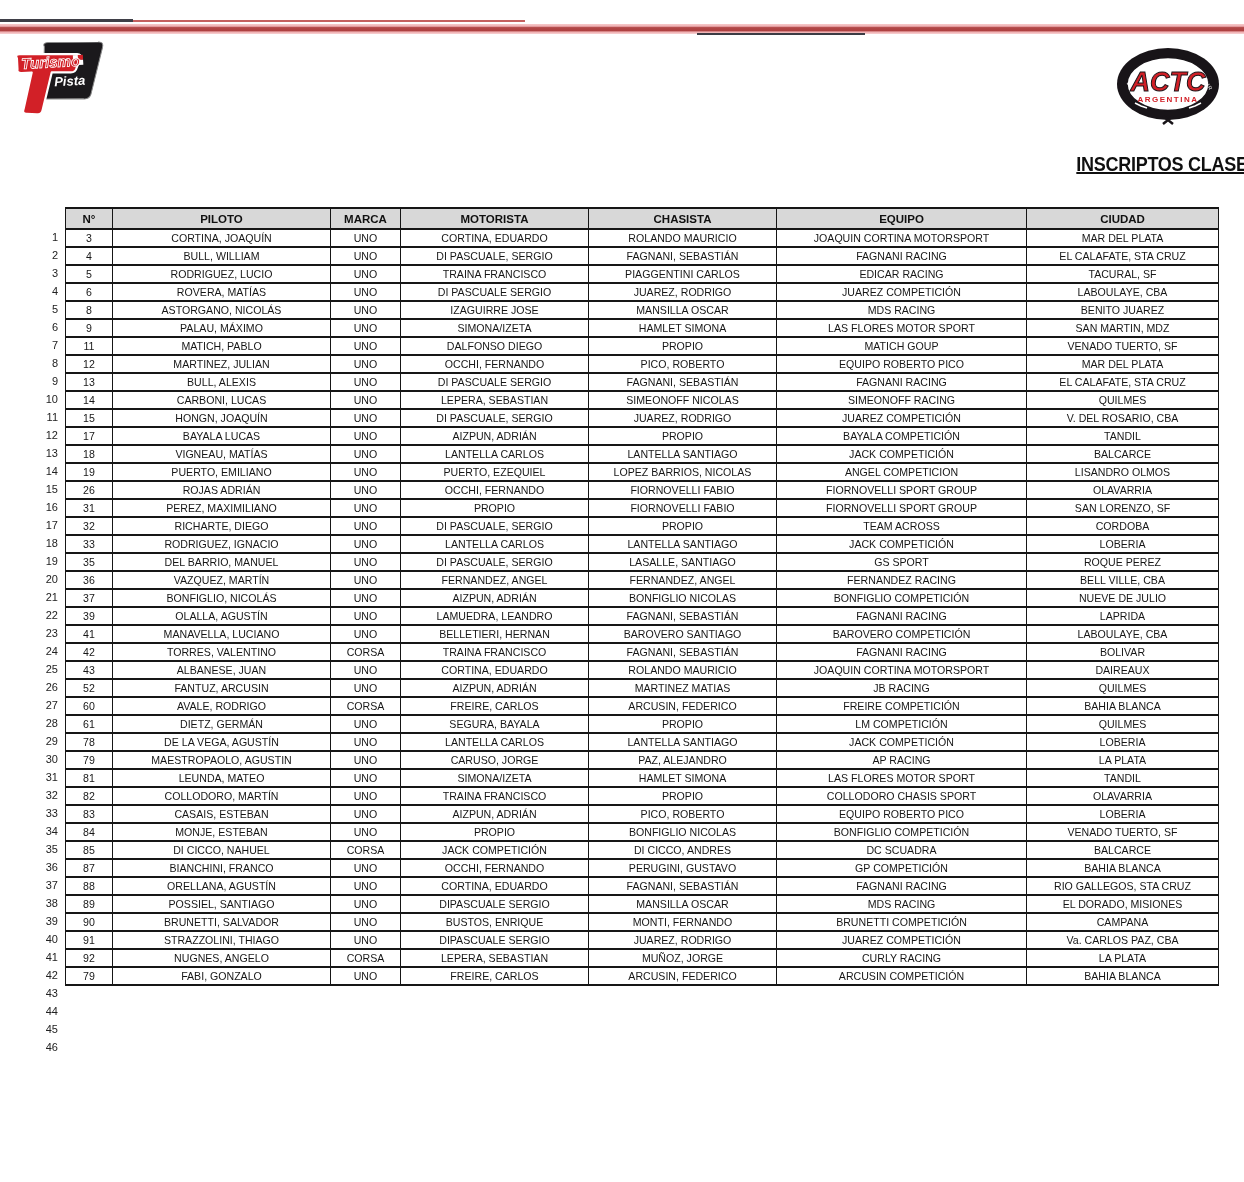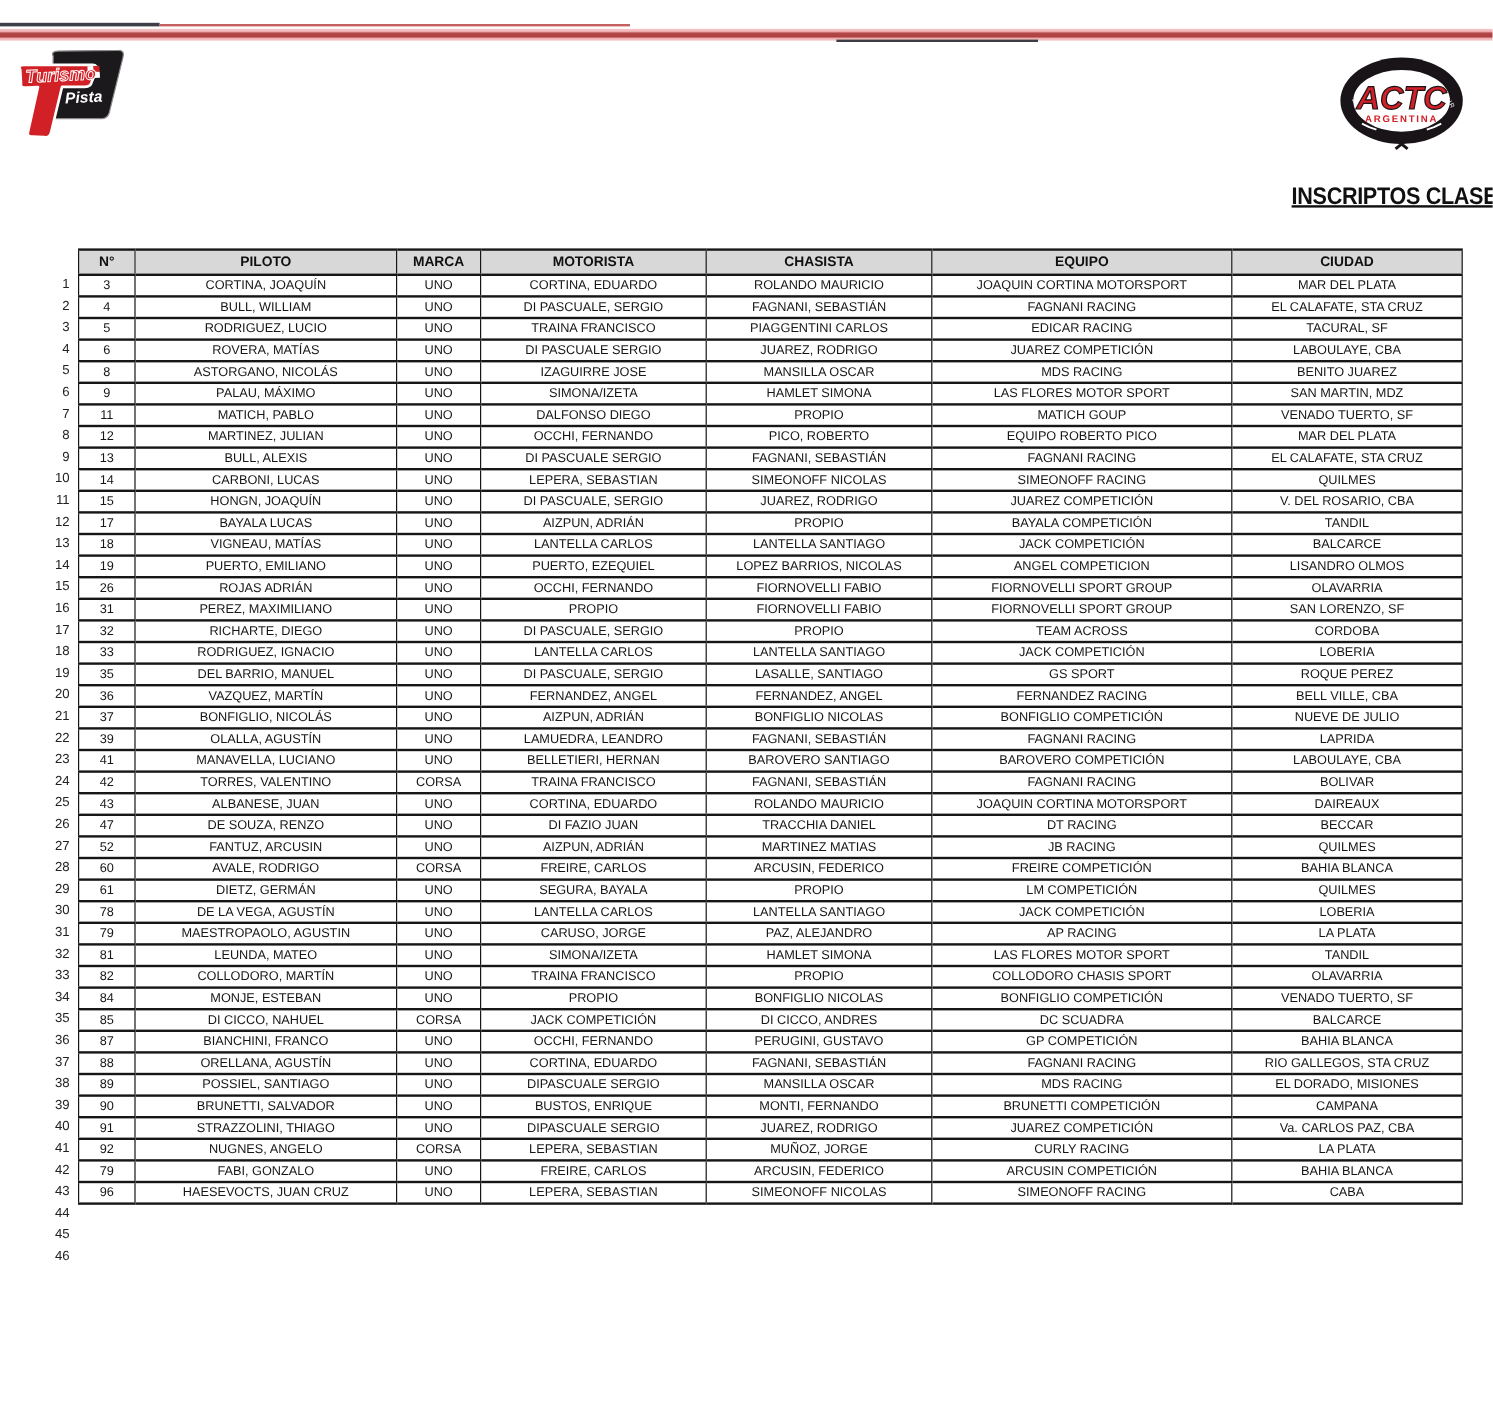--- a/index.html
+++ b/index.html
@@ -376,29 +376,20 @@
           <tr>
             <td>43</td>
             <td>ALBANESE, JUAN</td>
             <td>UNO</td>
             <td>CORTINA, EDUARDO</td>
             <td>ROLANDO MAURICIO</td>
             <td>JOAQUIN CORTINA MOTORSPORT</td>
             <td>DAIREAUX</td>
           </tr>
           <tr>
-            <td>47</td>
-            <td>DE SOUZA, RENZO</td>
-            <td>UNO</td>
-            <td>DI FAZIO JUAN</td>
-            <td>TRACCHIA DANIEL</td>
-            <td>DT RACING</td>
-            <td>BECCAR</td>
-          </tr>
-          <tr>
             <td>52</td>
             <td>FANTUZ, ARCUSIN</td>
             <td>UNO</td>
             <td>AIZPUN, ADRIÁN</td>
             <td>MARTINEZ MATIAS</td>
             <td>JB RACING</td>
             <td>QUILMES</td>
           </tr>
           <tr>
             <td>60</td>
@@ -448,20 +439,29 @@
           <tr>
             <td>82</td>
             <td>COLLODORO, MARTÍN</td>
             <td>UNO</td>
             <td>TRAINA FRANCISCO</td>
             <td>PROPIO</td>
             <td>COLLODORO CHASIS SPORT</td>
             <td>OLAVARRIA</td>
           </tr>
           <tr>
+            <td>83</td>
+            <td>CASAIS, ESTEBAN</td>
+            <td>UNO</td>
+            <td>AIZPUN, ADRIÁN</td>
+            <td>PICO, ROBERTO</td>
+            <td>EQUIPO ROBERTO PICO</td>
+            <td>LOBERIA</td>
+          </tr>
+          <tr>
             <td>84</td>
             <td>MONJE, ESTEBAN</td>
             <td>UNO</td>
             <td>PROPIO</td>
             <td>BONFIGLIO NICOLAS</td>
             <td>BONFIGLIO COMPETICIÓN</td>
             <td>VENADO TUERTO, SF</td>
           </tr>
           <tr>
             <td>85</td>
@@ -528,26 +528,17 @@
           </tr>
           <tr>
             <td>79</td>
             <td>FABI, GONZALO</td>
             <td>UNO</td>
             <td>FREIRE, CARLOS</td>
             <td>ARCUSIN, FEDERICO</td>
             <td>ARCUSIN COMPETICIÓN</td>
             <td>BAHIA BLANCA</td>
           </tr>
-          <tr>
-            <td>96</td>
-            <td>HAESEVOCTS, JUAN CRUZ</td>
-            <td>UNO</td>
-            <td>LEPERA, SEBASTIAN</td>
-            <td>SIMEONOFF NICOLAS</td>
-            <td>SIMEONOFF RACING</td>
-            <td>CABA</td>
-          </tr>
         </tbody>
     </table>
   </div>
 
 </div>
 
 </body></html>

